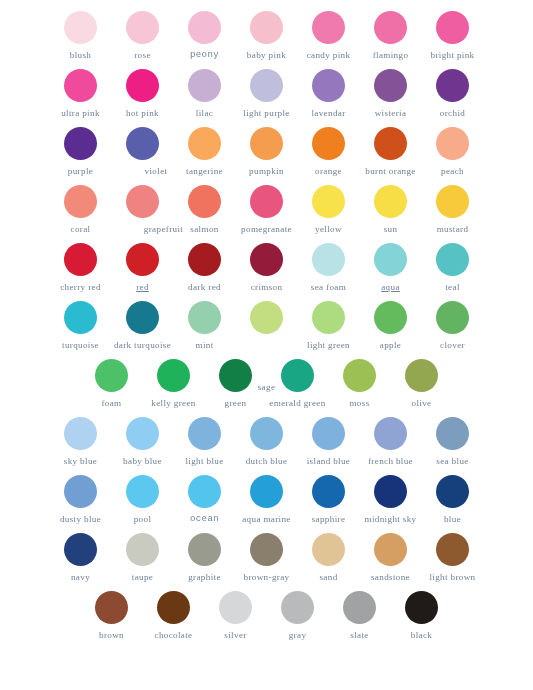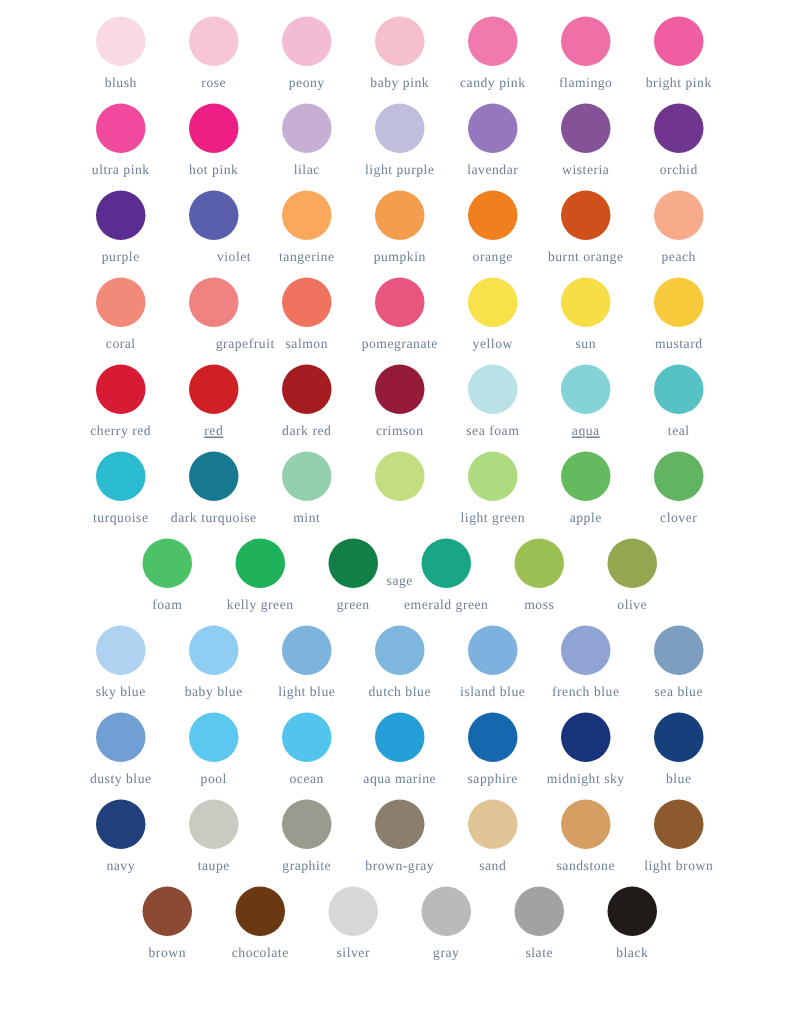--- a/index.html
+++ b/index.html
@@ -68,21 +68,21 @@
       <div class="swatch-cell">
         <span class="swatch-dot" style="background: rgb(249, 217, 226);"></span>
         <span class="swatch-label" style="color: rgb(111, 129, 151);">blush</span>
       </div>
       <div class="swatch-cell">
         <span class="swatch-dot" style="background: rgb(247, 198, 214);"></span>
         <span class="swatch-label" style="color: rgb(111, 129, 151);">rose</span>
       </div>
       <div class="swatch-cell">
         <span class="swatch-dot" style="background: rgb(244, 188, 212);"></span>
-        <span class="swatch-label" style="color: rgb(111, 129, 151);">peony</span>
+        <span class="swatch-label" style="color: rgb(111, 129, 151); font-family: Liberation Mono, monospace;">peony</span>
       </div>
       <div class="swatch-cell">
         <span class="swatch-dot" style="background: rgb(245, 192, 203);"></span>
         <span class="swatch-label" style="color: rgb(111, 129, 151);">baby pink</span>
       </div>
       <div class="swatch-cell">
         <span class="swatch-dot" style="background: rgb(240, 121, 173);"></span>
         <span class="swatch-label" style="color: rgb(111, 129, 151);">candy pink</span>
       </div>
       <div class="swatch-cell">
@@ -304,21 +304,21 @@
       <div class="swatch-cell">
         <span class="swatch-dot" style="background: rgb(113, 158, 211);"></span>
         <span class="swatch-label" style="color: rgb(111, 129, 151);">dusty blue</span>
       </div>
       <div class="swatch-cell">
         <span class="swatch-dot" style="background: rgb(92, 200, 240);"></span>
         <span class="swatch-label" style="color: rgb(111, 129, 151);">pool</span>
       </div>
       <div class="swatch-cell">
         <span class="swatch-dot" style="background: rgb(83, 196, 237);"></span>
-        <span class="swatch-label" style="color: rgb(111, 129, 151);">ocean</span>
+        <span class="swatch-label" style="color: rgb(111, 129, 151); font-family: Liberation Mono, monospace;">ocean</span>
       </div>
       <div class="swatch-cell">
         <span class="swatch-dot" style="background: rgb(36, 159, 215);"></span>
         <span class="swatch-label" style="color: rgb(111, 129, 151);">aqua marine</span>
       </div>
       <div class="swatch-cell">
         <span class="swatch-dot" style="background: rgb(21, 104, 173);"></span>
         <span class="swatch-label" style="color: rgb(111, 129, 151);">sapphire</span>
       </div>
       <div class="swatch-cell">

